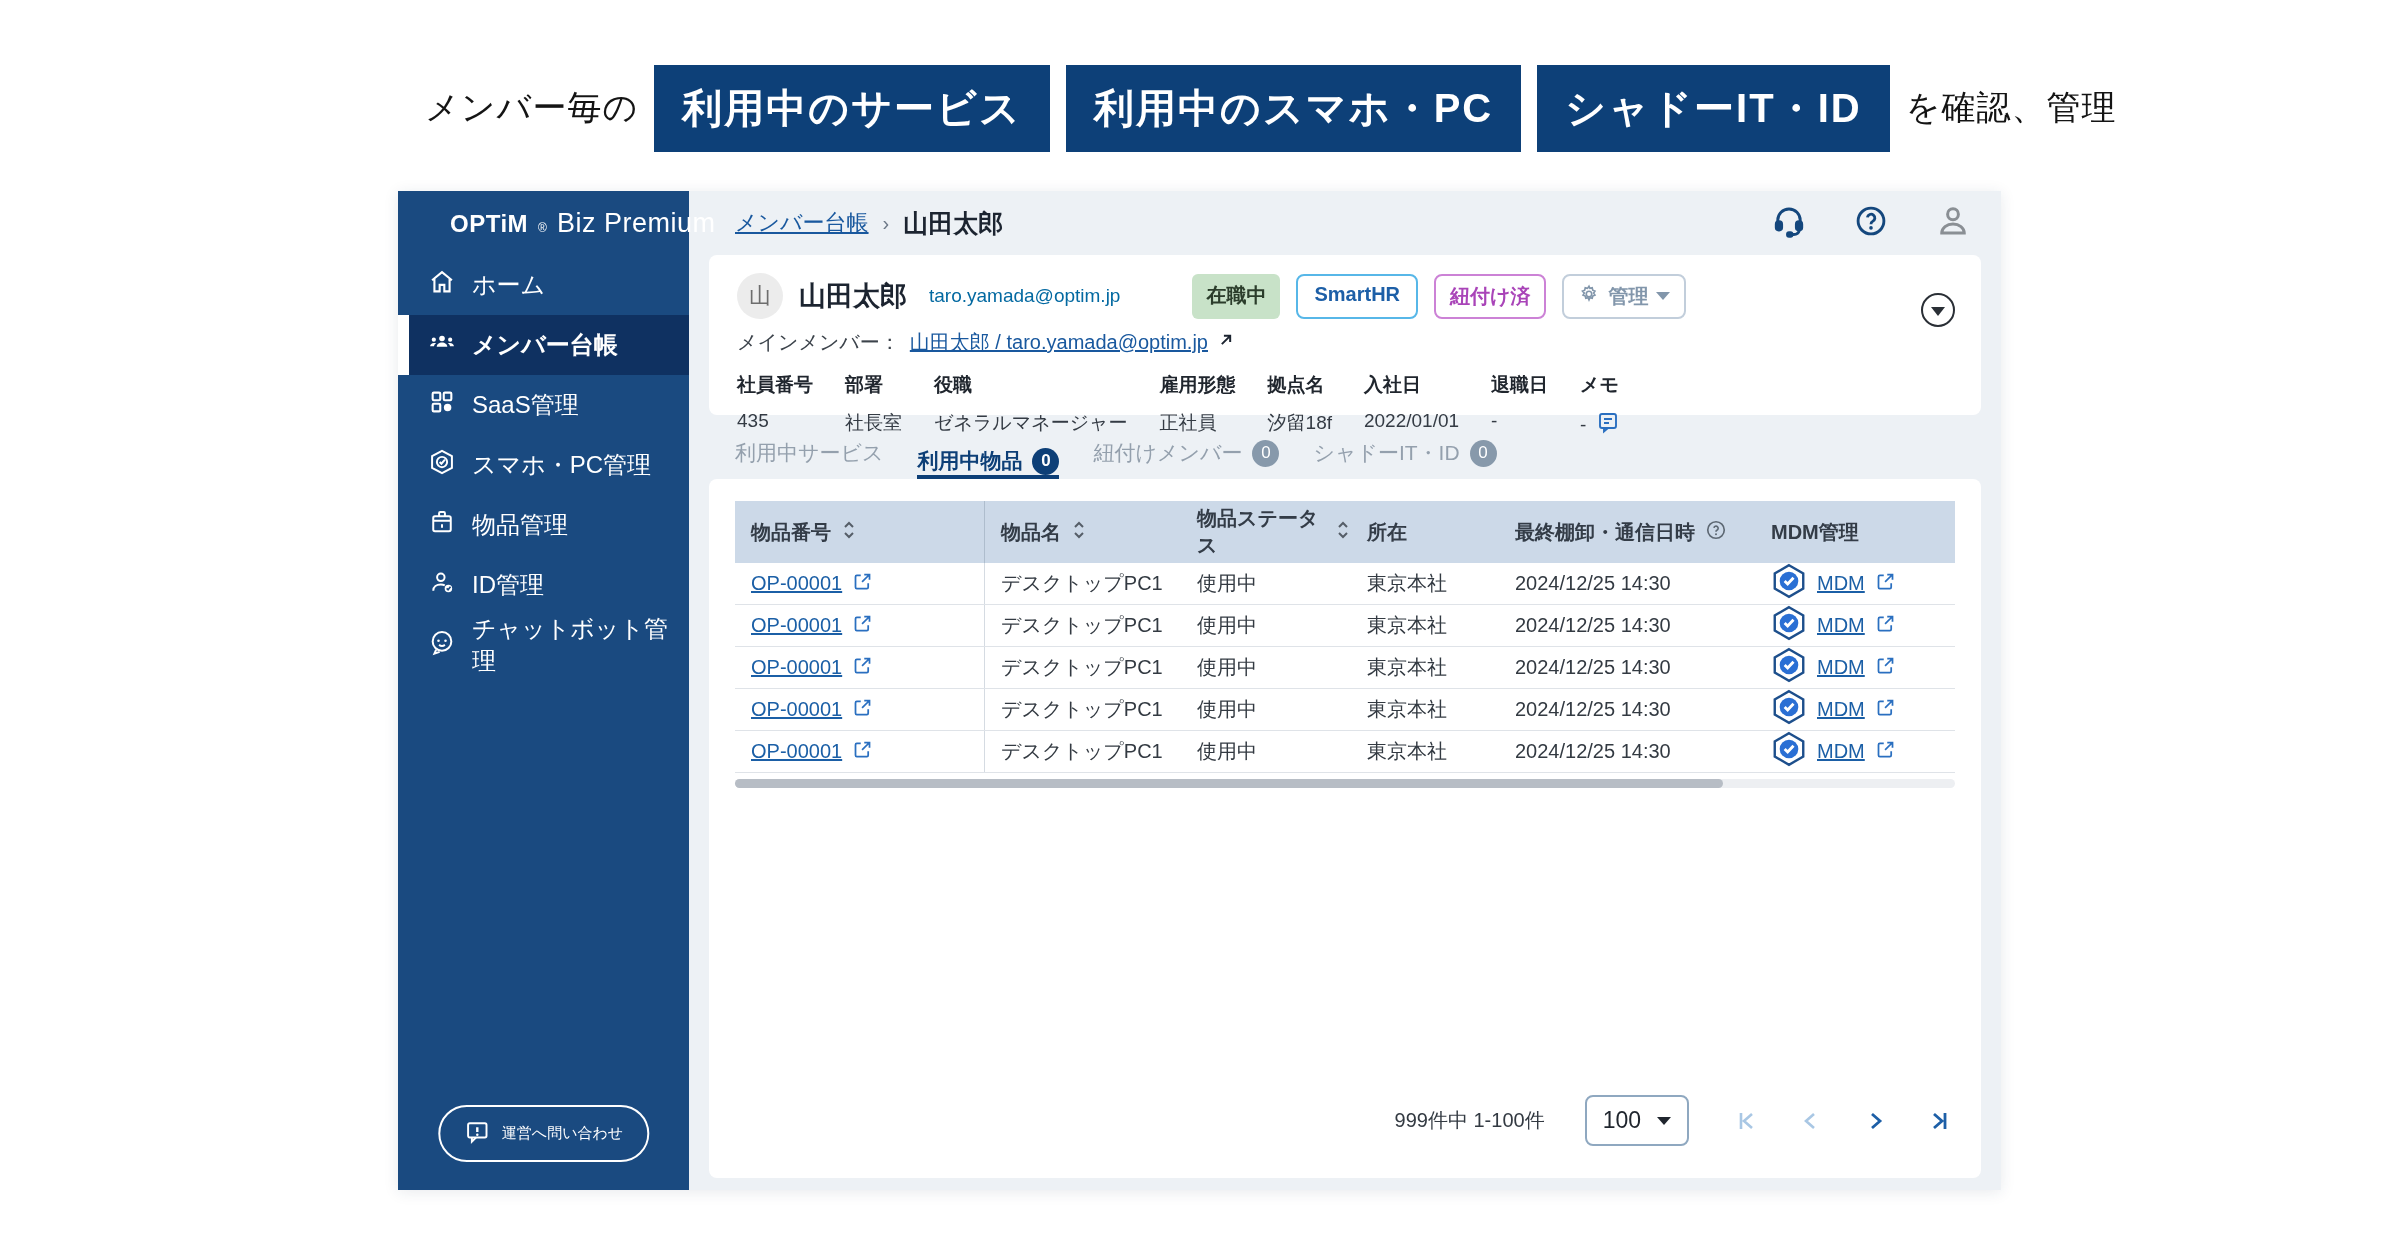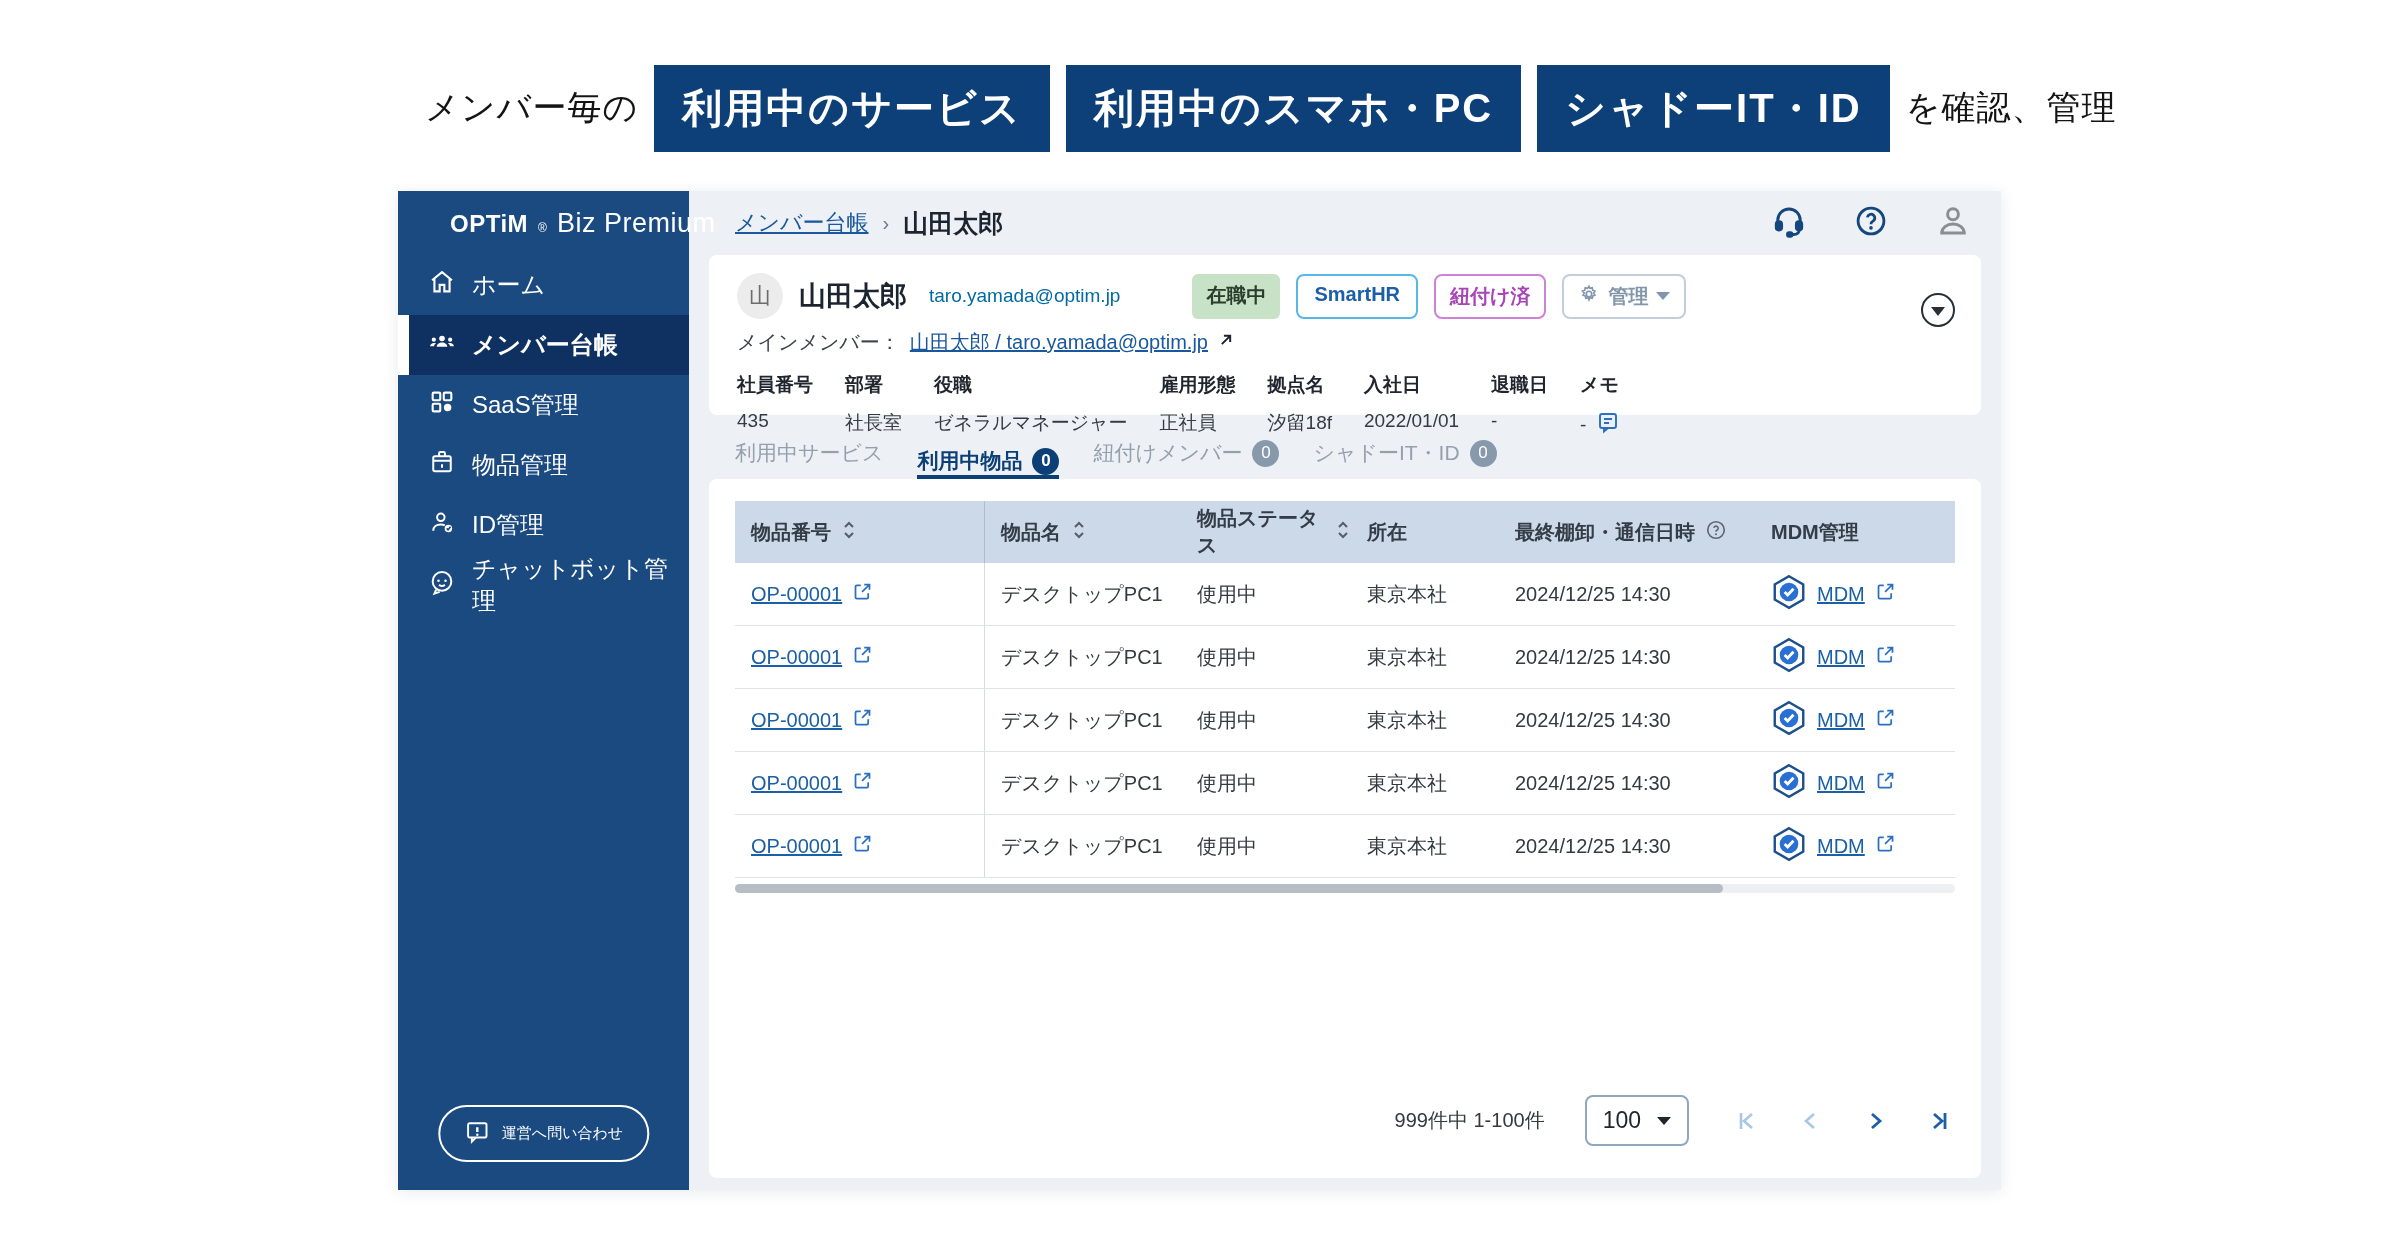--- a/index.html
+++ b/index.html
@@ -71,21 +71,21 @@
   .tab .tab-count { background:#8799ab; color:#fff; border-radius:50%; width:27px; height:27px; display:flex; align-items:center; justify-content:center; font-size:17px; }
   .tab.active { color:#0d3f77; font-weight:bold; border-bottom:4px solid #0d3f77; padding-bottom:0; }
   .tab.active .tab-count { background:#0d3f77; }
 
   
   .content-card { margin:0 20px 12px 20px; background:#fff; border-radius:8px; flex:1; padding:22px 26px 16px 26px; display:flex; flex-direction:column; overflow:hidden; }
   .grid-row { display:grid; grid-template-columns:250px 196px 170px 148px 256px 199px; align-items:center; }
   .thead { background:#ccd9e8; height:62px; }
   .th { font-size:20px; font-weight:bold; color:#333c47; padding-left:16px; display:flex; align-items:center; gap:10px; height:100%; }
   .th.first { border-right:1.5px solid #aebdcd; }
-  .trow { height:63px; border-bottom:1.5px solid #dfe3e8; }
+  .trow { height:42px; border-bottom:1.5px solid #dfe3e8; }
   .td { font-size:20px; color:#333a42; padding-left:16px; display:flex; align-items:center; gap:10px; height:100%; }
   .td.first { border-right:1.5px solid #d5dbe2; }
   a.tlink { color:#1b5fa6; text-decoration:underline; cursor:pointer; }
   .ext-icon svg { width:21px; height:21px; }
   .sort-icon svg { width:16px; height:20px; }
   .info-icon svg { width:22px; height:22px; }
   .mdm-hex svg { width:36px; height:36px; }
 
   .hscroll { margin-top:6px; height:9px; background:#edeff2; border-radius:5px; position:relative; }
   .hscroll .thumb { position:absolute; left:0; top:0; height:9px; width:81%; background:#b7bdc5; border-radius:5px; }
@@ -146,20 +146,28 @@
           <span class="mi-label">メンバー台帳</span>
         </div>
         <div class="menu-item">
           <span><svg viewBox="0 0 24 24" fill="none" stroke="#fff" stroke-width="1.8">
                 <rect x="4" y="4" width="6.5" height="6.5" rx="1"></rect>
                 <rect x="13.5" y="4" width="6.5" height="6.5" rx="1"></rect>
                 <rect x="4" y="13.5" width="6.5" height="6.5" rx="1"></rect>
                 <circle cx="16.8" cy="16.8" r="3.2" fill="#fff" stroke="none"></circle>
               </svg></span>
           <span class="mi-label">SaaS管理</span>
+        </div>
+        <div class="menu-item">
+          <span><svg viewBox="0 0 24 24" fill="none" stroke="#fff" stroke-width="1.7">
+                <polygon points="12,2.5 20.5,7 20.5,17 12,21.5 3.5,17 3.5,7"></polygon>
+                <circle cx="12" cy="12" r="4.4"></circle>
+                <path d="M10 12 l1.5 1.5 L14.5 10"></path>
+              </svg></span>
+          <span class="mi-label">スマホ・PC管理</span>
         </div>
         <div class="menu-item">
           <span><svg viewBox="0 0 24 24" fill="none" stroke="#fff" stroke-width="1.7">
                 <rect x="4.5" y="7" width="15" height="13" rx="1.5"></rect>
                 <path d="M4.5 11 H19.5 M9.5 7 V4.5 a1 1 0 0 1 1-1 h3 a1 1 0 0 1 1 1 V7 M12 14 v3"></path>
               </svg></span>
           <span class="mi-label">物品管理</span>
         </div>
         <div class="menu-item">
           <span><svg viewBox="0 0 24 24" fill="none" stroke="#fff" stroke-width="1.7">

